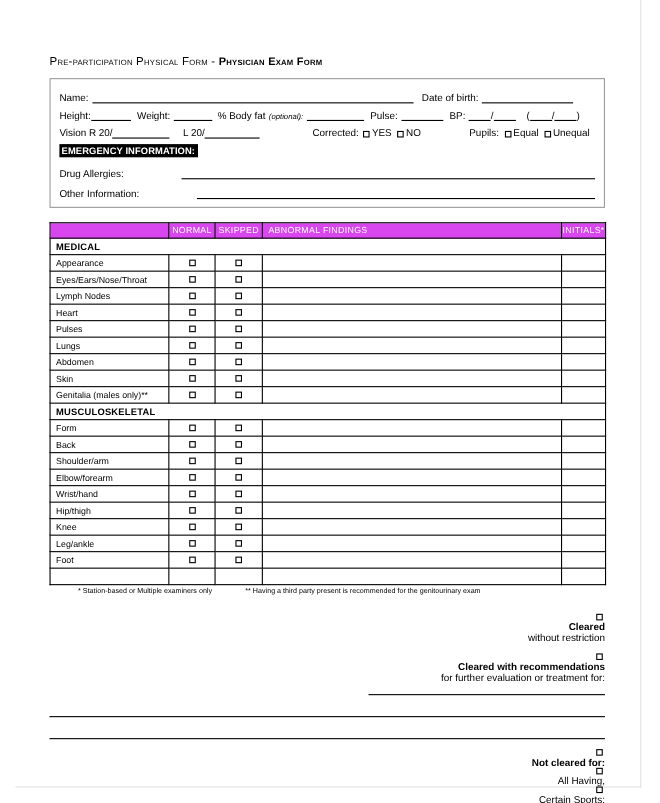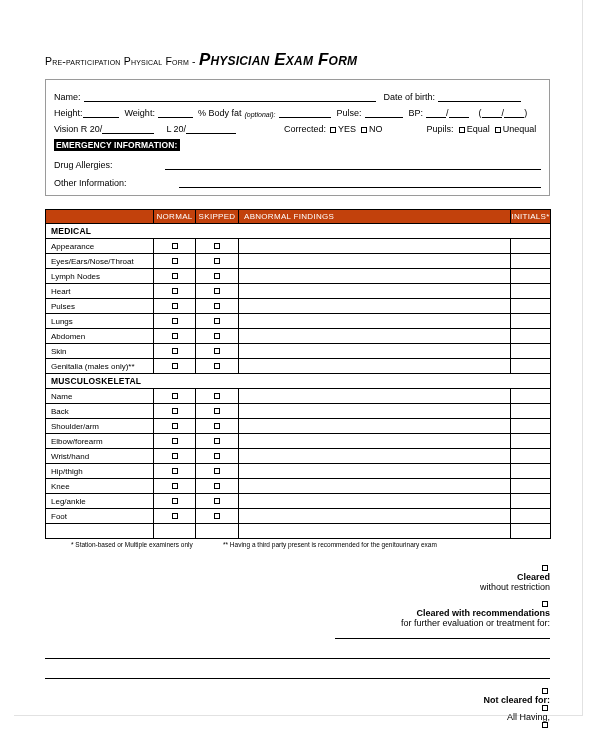--- a/index.html
+++ b/index.html
@@ -36,22 +36,21 @@
   
   .doc-title {
     font-size: 10.5px;
     letter-spacing: 0.2px;
     font-variant: small-caps;
     margin-bottom: 9px;
     white-space: nowrap;
   }
   .doc-title .em {
     font-weight: bold;
-    font-style: italic;
-    font-size: 17px;
+    font-size: 10px;
   }
 
   
   .info-box {
     border: 1px solid #9a9a9a;
     padding: 6px 8px 7px 8px;
     box-sizing: border-box;
   }
   .info-line {
     font-size: 9px;
@@ -106,21 +105,21 @@
     margin-top: 13px;
     table-layout: fixed;
   }
   .exam-table td, .exam-table th {
     border: 1px solid #000;
     padding: 0;
     font-size: 8px;
     font-weight: normal;
   }
   .hdr td {
-    background: #c2410c;
+    background: #d946ef;
     color: #fff;
     height: 13px;
     font-size: 8px;
     letter-spacing: 0.3px;
     border-color: #000;
     text-align: center;
     vertical-align: middle;
   }
   .hdr td.left-blank { border-right: 1px solid #000; }
   .hdr td.findings { text-align: left; padding-left: 5px; }
@@ -339,21 +338,21 @@
             <td class="item">Genitalia (males only)**</td>
             <td class="cb"><span class="cbox"></span></td>
             <td class="cb"><span class="cbox"></span></td>
             <td></td>
             <td></td>
           </tr>
           <tr class="sec">
             <td colspan="5">MUSCULOSKELETAL</td>
           </tr>
           <tr class="row">
-            <td class="item">Name</td>
+            <td class="item">Form</td>
             <td class="cb"><span class="cbox"></span></td>
             <td class="cb"><span class="cbox"></span></td>
             <td></td>
             <td></td>
           </tr>
           <tr class="row">
             <td class="item">Back</td>
             <td class="cb"><span class="cbox"></span></td>
             <td class="cb"><span class="cbox"></span></td>
             <td></td>

